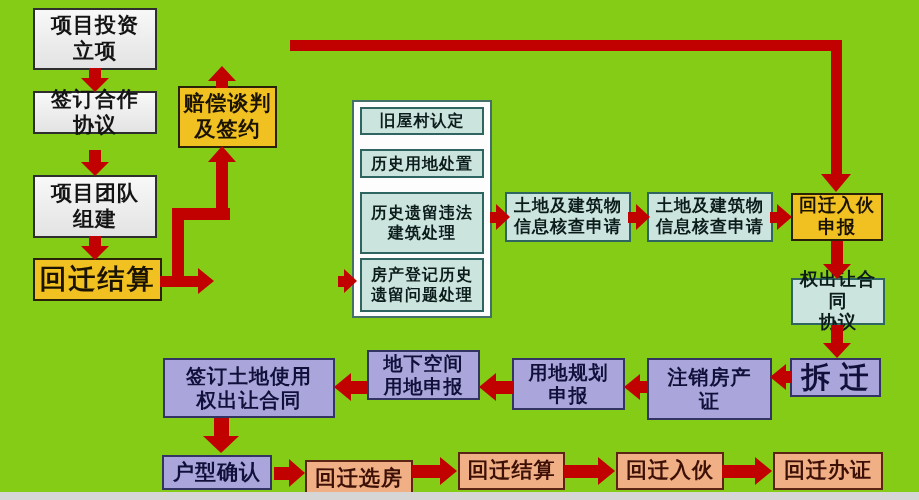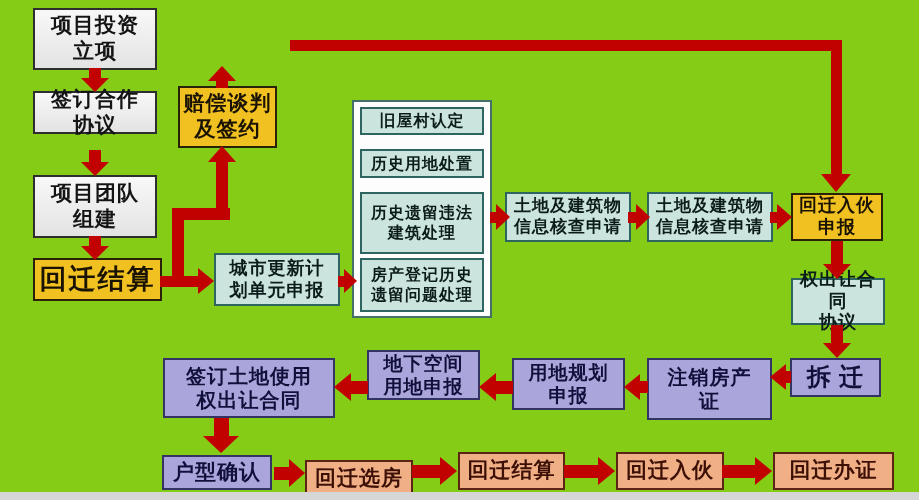--- a/index.html
+++ b/index.html
@@ -44,24 +44,20 @@
 组建</span>
   </div>
   <div class="node yellow" style="left:33px;top:258px;width:129px;height:43px;font-size:27px;letter-spacing:2px">
     <span class="lbl">回迁结算</span>
   </div>
 
   <div class="node yellow" style="left:178px;top:86px;width:99px;height:62px;font-size:21px">
     <span class="lbl">赔偿谈判
 及签约</span>
   </div>
-  <div class="node cyan" style="left:214px;top:253px;width:126px;height:53px;font-size:18px">
-    <span class="lbl">城市更新计
-划单元申报</span>
-  </div>
 
   <div class="group" style="left:352px;top:100px;width:140px;height:218px"></div>
   <div class="node cyan" style="left:360px;top:107px;width:124px;height:28px;font-size:16px">
     <span class="lbl">旧屋村认定</span>
   </div>
   <div class="node cyan" style="left:360px;top:149px;width:124px;height:29px;font-size:16px">
     <span class="lbl">历史用地处置</span>
   </div>
   <div class="node cyan" style="left:360px;top:192px;width:124px;height:62px;font-size:16px">
     <span class="lbl">历史遗留违法
@@ -82,21 +78,21 @@
   </div>
 
   <div class="node yellow" style="left:791px;top:193px;width:92px;height:48px;font-size:18px">
     <span class="lbl">回迁入伙
 申报</span>
   </div>
   <div class="node cyan" style="left:791px;top:278px;width:94px;height:47px;font-size:18px">
     <span class="lbl">权出让合同
 协议</span>
   </div>
-  <div class="node purple" style="left:790px;top:358px;width:91px;height:39px;font-size:24px">
+  <div class="node purple" style="left:790px;top:358px;width:91px;height:39px;font-size:29px">
     <span class="lbl">拆 迁</span>
   </div>
 
   <div class="node purple" style="left:647px;top:358px;width:125px;height:62px;font-size:20px">
     <span class="lbl">注销房产
 证</span>
   </div>
   <div class="node purple" style="left:512px;top:358px;width:113px;height:52px;font-size:19px">
     <span class="lbl">用地规划
 申报</span>
@@ -115,21 +111,21 @@
   </div>
   <div class="node orange" style="left:305px;top:460px;width:108px;height:38px;font-size:21px">
     <span class="lbl">回迁选房</span>
   </div>
   <div class="node orange" style="left:458px;top:452px;width:107px;height:38px;font-size:21px">
     <span class="lbl">回迁结算</span>
   </div>
   <div class="node orange" style="left:616px;top:452px;width:108px;height:38px;font-size:21px">
     <span class="lbl">回迁入伙</span>
   </div>
-  <div class="node orange" style="left:773px;top:452px;width:121px;height:38px;font-size:21px">
+  <div class="node orange" style="left:773px;top:452px;width:110px;height:38px;font-size:21px">
     <span class="lbl">回迁办证</span>
   </div>
 
   <div class="seg" style="left:89px;top:68px;width:12px;height:12px"></div>
   <div class="ar" style="left:81px;top:78px;border-width:14px 14px 0 14px;border-top-color:var(--c-arrow,#c10000)"></div>
 
   <div class="seg" style="left:89px;top:150px;width:12px;height:13px"></div>
   <div class="ar" style="left:81px;top:162px;border-width:14px 14px 0 14px;border-top-color:var(--c-arrow,#c10000)"></div>
 
   <div class="seg" style="left:89px;top:236px;width:12px;height:11px"></div>

